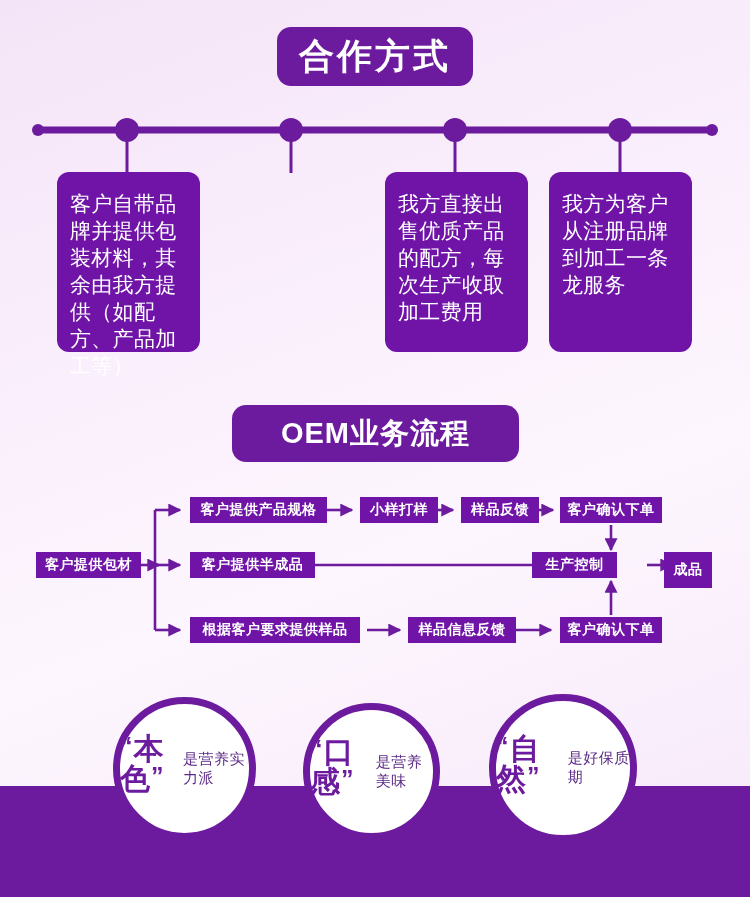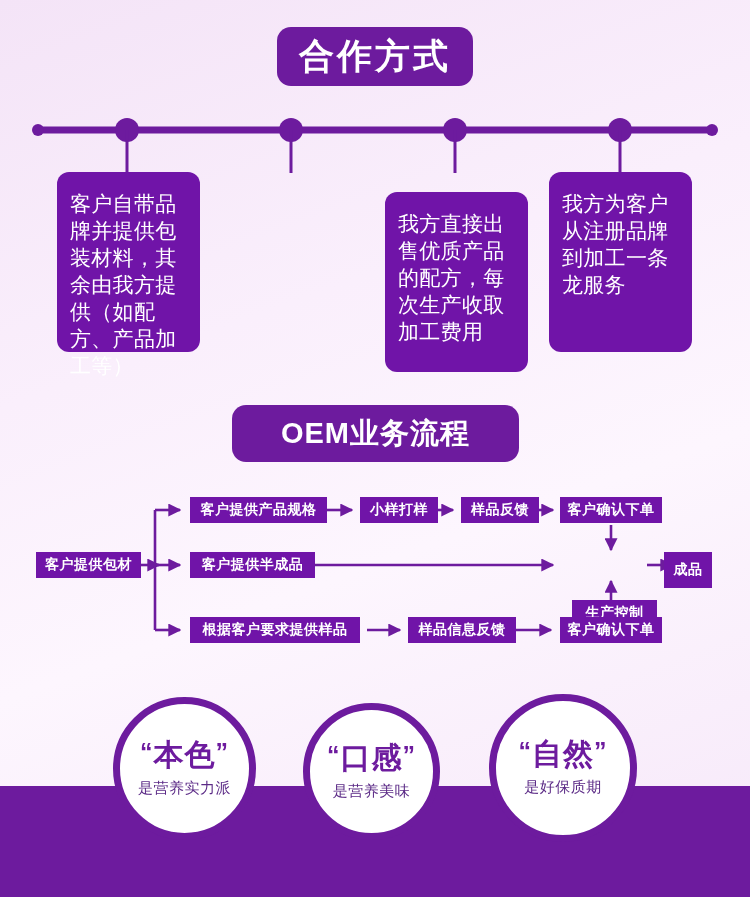--- a/index.html
+++ b/index.html
@@ -69,21 +69,21 @@
     line-height: 27px;
     box-sizing: border-box;
     padding: 18px 13px 12px 13px;
     letter-spacing: 0.3px;
     top: 172px;
     width: 143px;
     height: 180px;
   }
   .card.c0 { left: 57px; }
   .card.c1 { left: 220px; }
-  .card.c2 { left: 385px; margin-top: 20px; }
+  .card.c2 { left: 385px; }
   .card.c3 { left: 549px; }
 
   
   #flow {
     position: absolute;
     left: 0;
     top: 480px;
     width: 750px;
     height: 180px;
   }
@@ -111,23 +111,22 @@
     height: 111px;
     background: #6d1b9e;
   }
   .circle {
     position: absolute;
     border-radius: 50%;
     background: #ffffff;
     border: 7px solid #6d1b9e;
     box-sizing: border-box;
     display: flex;
-    flex-direction: column;
+    flex-direction: row;
     align-items: center;
-    justify-content: center;
     z-index: 5;
   }
   .circle .big {
     color: #6d1b9e;
     font-weight: bold;
     font-size: 30px;
     line-height: 1;
     letter-spacing: 1px;
     margin-bottom: 9px;
   }
@@ -209,21 +208,21 @@
     </svg>
 
     <div class="fbox" style="left:36px; top:72px; width:105px; height:26px;">客户提供包材</div>
 
     <div class="fbox" style="left:190px; top:17px; width:137px; height:26px;">客户提供产品规格</div>
     <div class="fbox" style="left:360px; top:17px; width:78px; height:26px;">小样打样</div>
     <div class="fbox" style="left:461px; top:17px; width:78px; height:26px;">样品反馈</div>
     <div class="fbox" style="left:560px; top:17px; width:102px; height:26px;">客户确认下单</div>
 
     <div class="fbox" style="left:190px; top:72px; width:125px; height:26px;">客户提供半成品</div>
-    <div class="fbox" style="left:572px; top:72px; width:85px; height:26px;margin-top:48px;">生产控制</div>
+    <div class="fbox" style="left:532px; top:72px; width:85px; height:26px;">生产控制</div>
     <div class="fbox" style="left:664px; top:72px; width:48px; height:36px;">成品</div>
 
     <div class="fbox" style="left:190px; top:137px; width:170px; height:26px;">根据客户要求提供样品</div>
     <div class="fbox" style="left:408px; top:137px; width:108px; height:26px;">样品信息反馈</div>
     <div class="fbox" style="left:560px; top:137px; width:102px; height:26px;">客户确认下单</div>
   </div>
 
   <div id="bottom-band"></div>
 
   <div class="circle" id="circle0">

